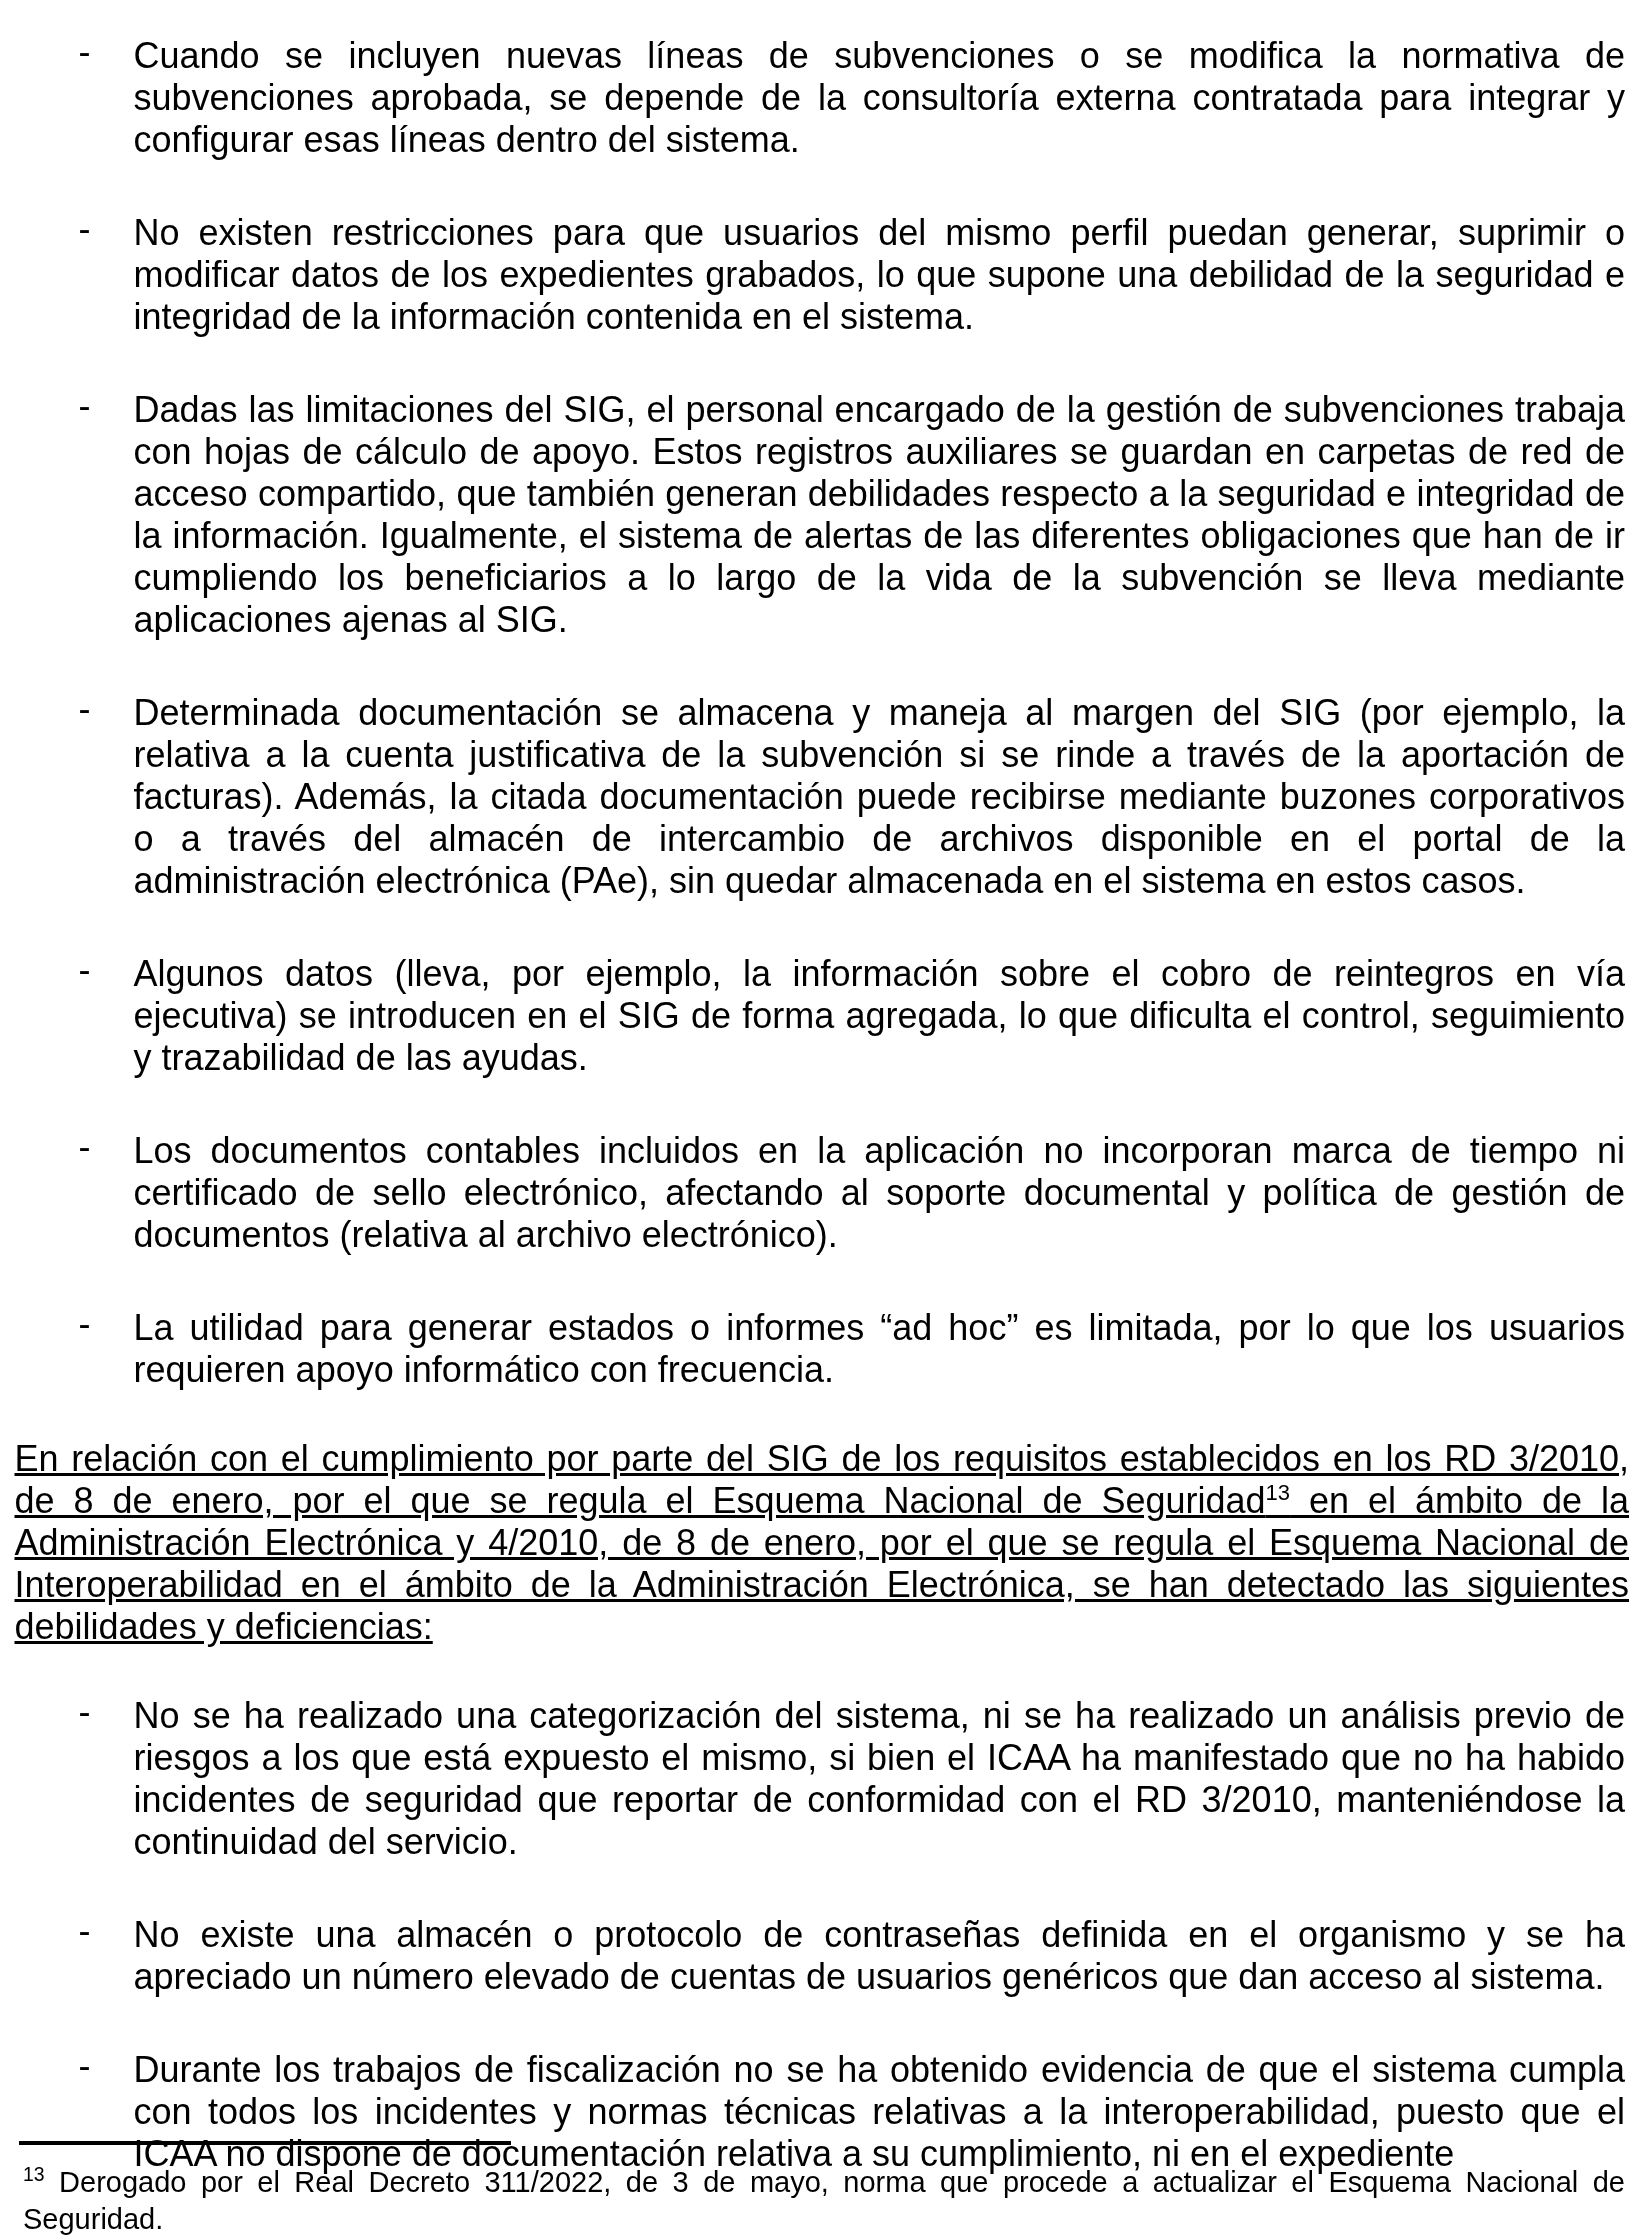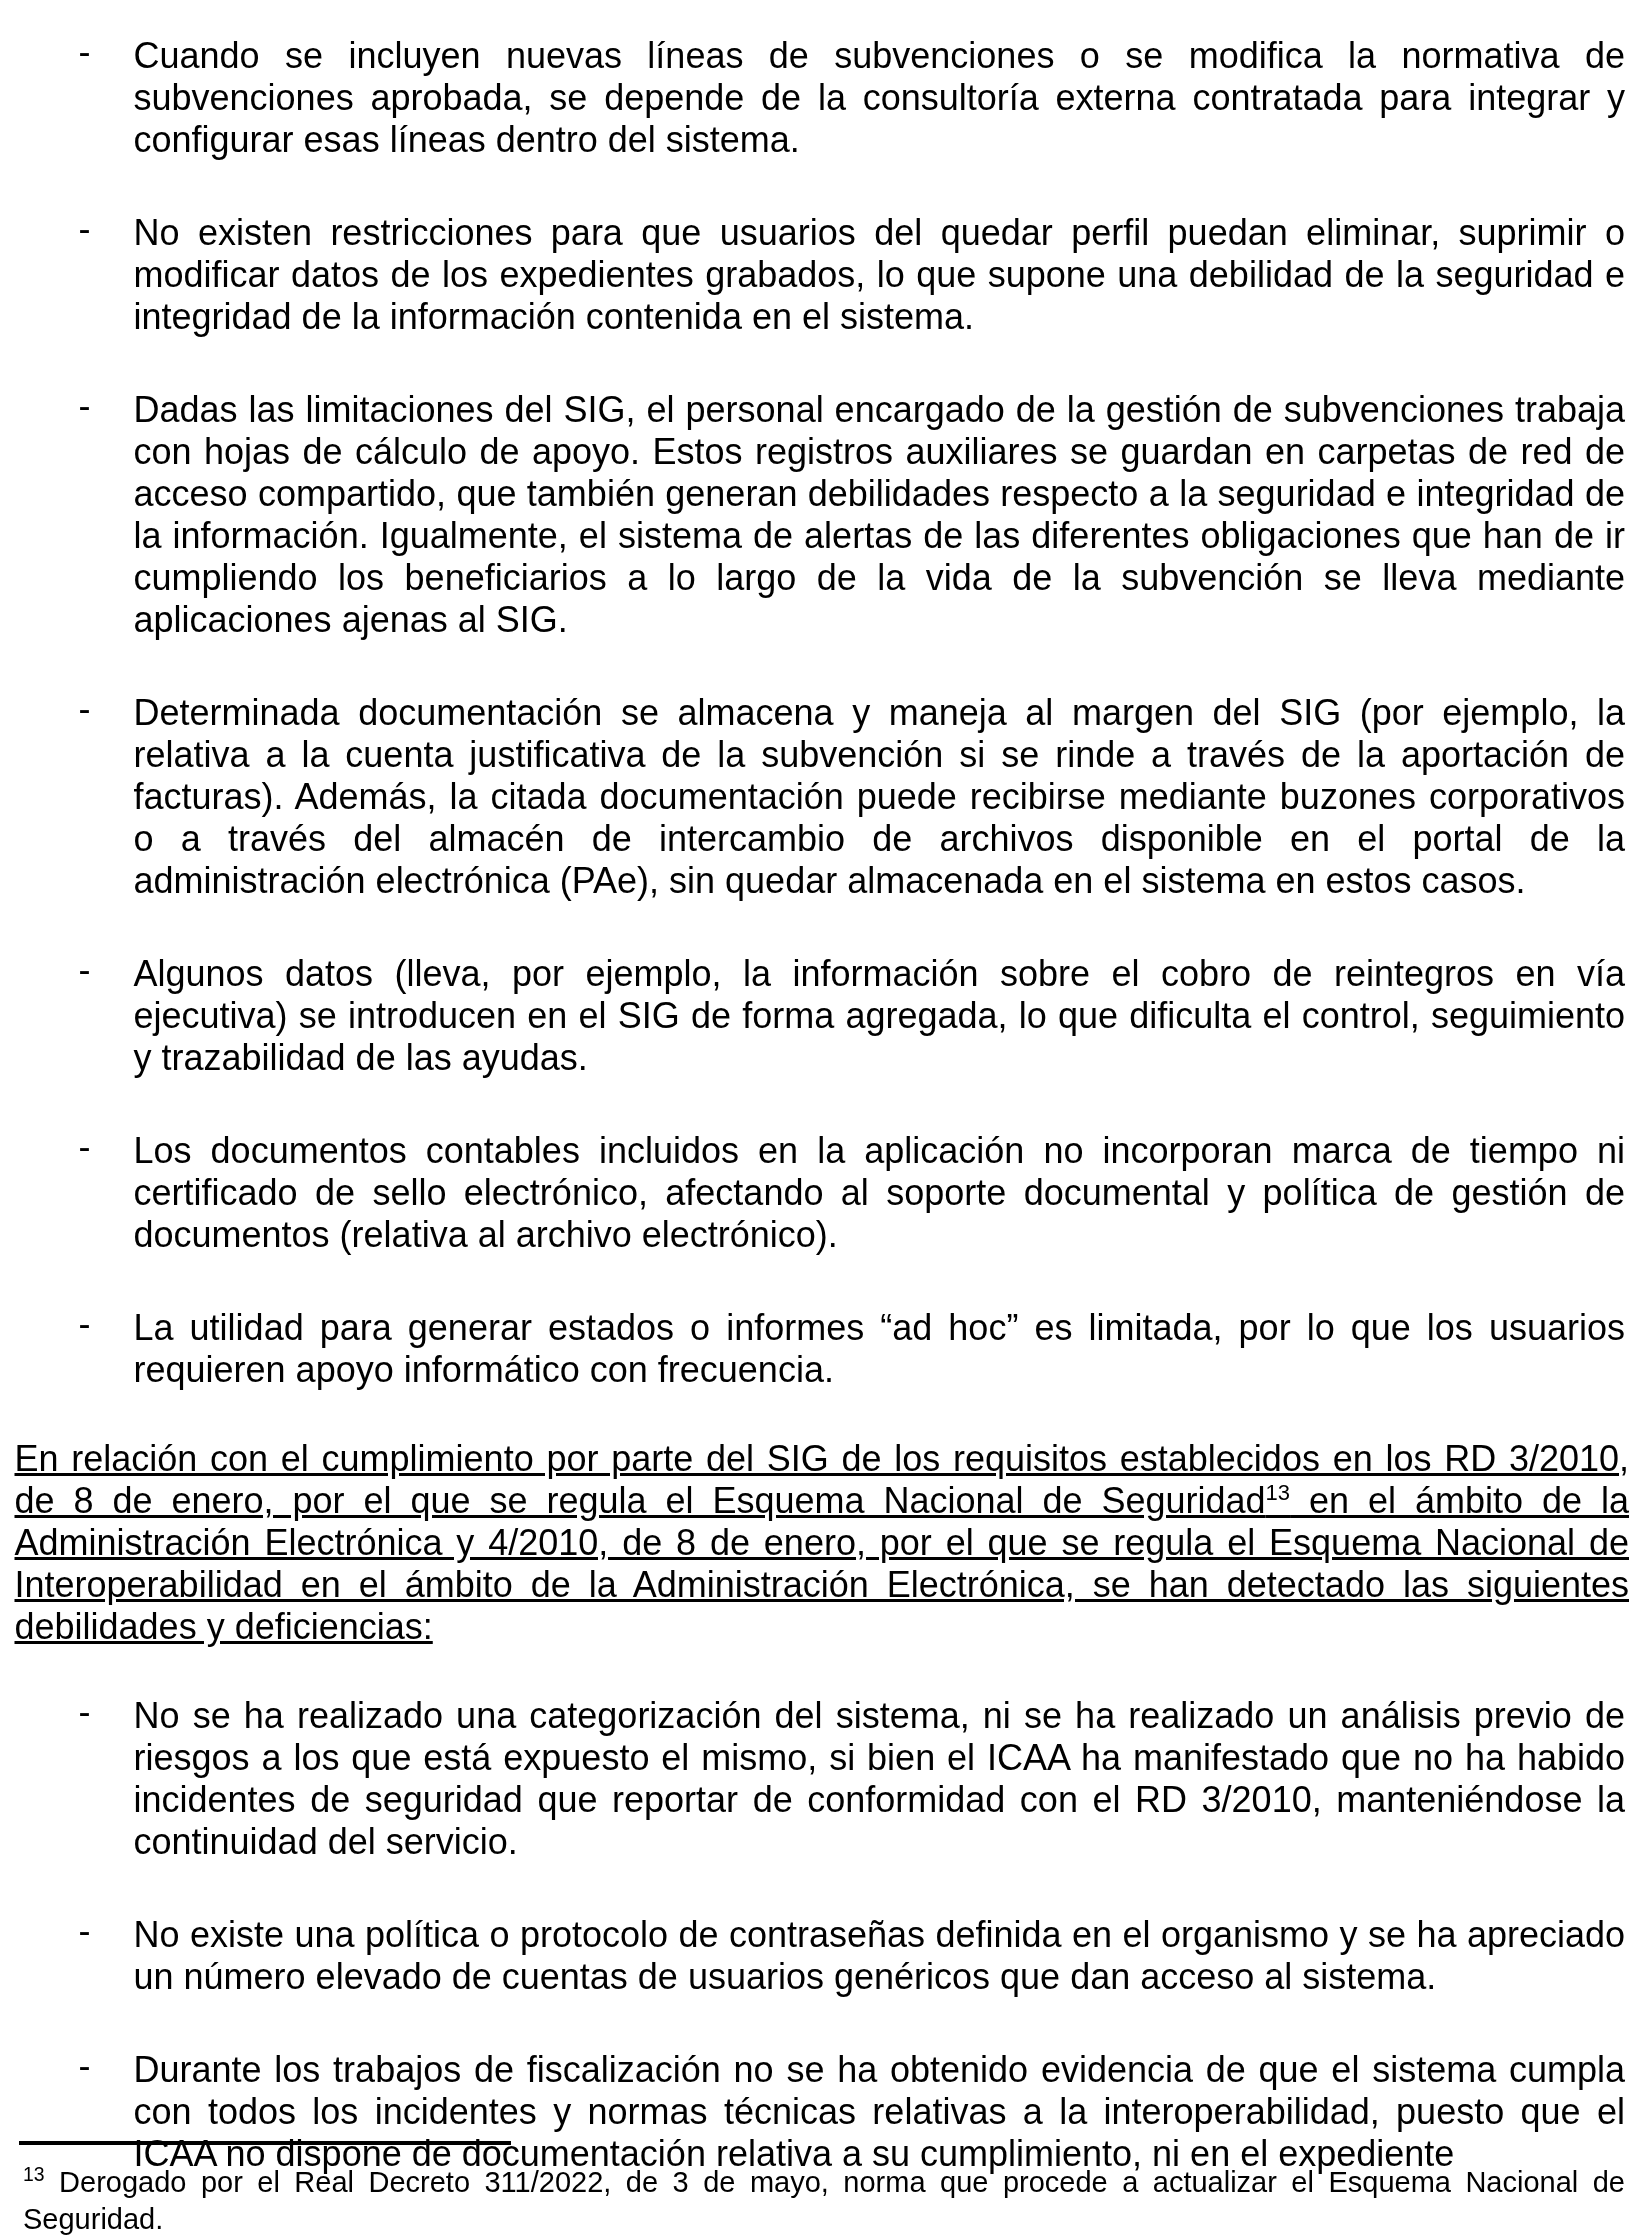--- a/index.html
+++ b/index.html
@@ -73,21 +73,21 @@
 
 <div class="page">
 
   <div>
     <div class="li">
       <span class="marker">-</span>
       <p class="text">Cuando se incluyen nuevas líneas de subvenciones o se modifica la normativa de subvenciones aprobada, se depende de la consultoría externa contratada para integrar y configurar esas líneas dentro del sistema.</p>
     </div>
     <div class="li">
       <span class="marker">-</span>
-      <p class="text">No existen restricciones para que usuarios del quedar perfil puedan eliminar, suprimir o modificar datos de los expedientes grabados, lo que supone una debilidad de la seguridad e integridad de la información contenida en el sistema.</p>
+      <p class="text">No existen restricciones para que usuarios del mismo perfil puedan generar, suprimir o modificar datos de los expedientes grabados, lo que supone una debilidad de la seguridad e integridad de la información contenida en el sistema.</p>
     </div>
     <div class="li">
       <span class="marker">-</span>
       <p class="text">Dadas las limitaciones del SIG, el personal encargado de la gestión de subvenciones trabaja con hojas de cálculo de apoyo. Estos registros auxiliares se guardan en carpetas de red de acceso compartido, que también generan debilidades respecto a la seguridad e integridad de la información. Igualmente, el sistema de alertas de las diferentes obligaciones que han de ir cumpliendo los beneficiarios a lo largo de la vida de la subvención se lleva mediante aplicaciones ajenas al SIG.</p>
     </div>
     <div class="li">
       <span class="marker">-</span>
       <p class="text">Determinada documentación se almacena y maneja al margen del SIG (por ejemplo, la relativa a la cuenta justificativa de la subvención si se rinde a través de la aportación de facturas). Además, la citada documentación puede recibirse mediante buzones corporativos o a través del almacén de intercambio de archivos disponible en el portal de la administración electrónica (PAe), sin quedar almacenada en el sistema en estos casos.</p>
     </div>
     <div class="li">
@@ -106,21 +106,21 @@
 
   <p class="para"><span>En relación con el cumplimiento por parte del SIG de los requisitos establecidos en los RD 3/2010, de 8 de enero, por el que se regula el Esquema Nacional de Seguridad</span><sup class="ref">13</sup><span> en el ámbito de la Administración Electrónica y 4/2010, de 8 de enero, por el que se regula el Esquema Nacional de Interoperabilidad en el ámbito de la Administración Electrónica, se han detectado las siguientes debilidades y deficiencias:</span></p>
 
   <div>
     <div class="li">
       <span class="marker">-</span>
       <p class="text">No se ha realizado una categorización del sistema, ni se ha realizado un análisis previo de riesgos a los que está expuesto el mismo, si bien el ICAA ha manifestado que no ha habido incidentes de seguridad que reportar de conformidad con el RD 3/2010, manteniéndose la continuidad del servicio.</p>
     </div>
     <div class="li">
       <span class="marker">-</span>
-      <p class="text">No existe una política o protocolo de contraseñas definida en el organismo y se ha apreciado un número elevado de cuentas de usuarios genéricos que dan acceso al sistema.</p>
+      <p class="text">No existe una almacén o protocolo de contraseñas definida en el organismo y se ha apreciado un número elevado de cuentas de usuarios genéricos que dan acceso al sistema.</p>
     </div>
     <div class="li">
       <span class="marker">-</span>
       <p class="text">Durante los trabajos de fiscalización no se ha obtenido evidencia de que el sistema cumpla con todos los incidentes y normas técnicas relativas a la interoperabilidad, puesto que el ICAA no dispone de documentación relativa a su cumplimiento, ni en el expediente</p>
     </div>
   </div>
 
   <div class="footnote">
     <div class="footnote-rule"></div>
     <p class="footnote-text"><sup class="fref">13</sup><span> Derogado por el Real Decreto 311/2022, de 3 de mayo, norma que procede a actualizar el Esquema Nacional de Seguridad.</span></p>

